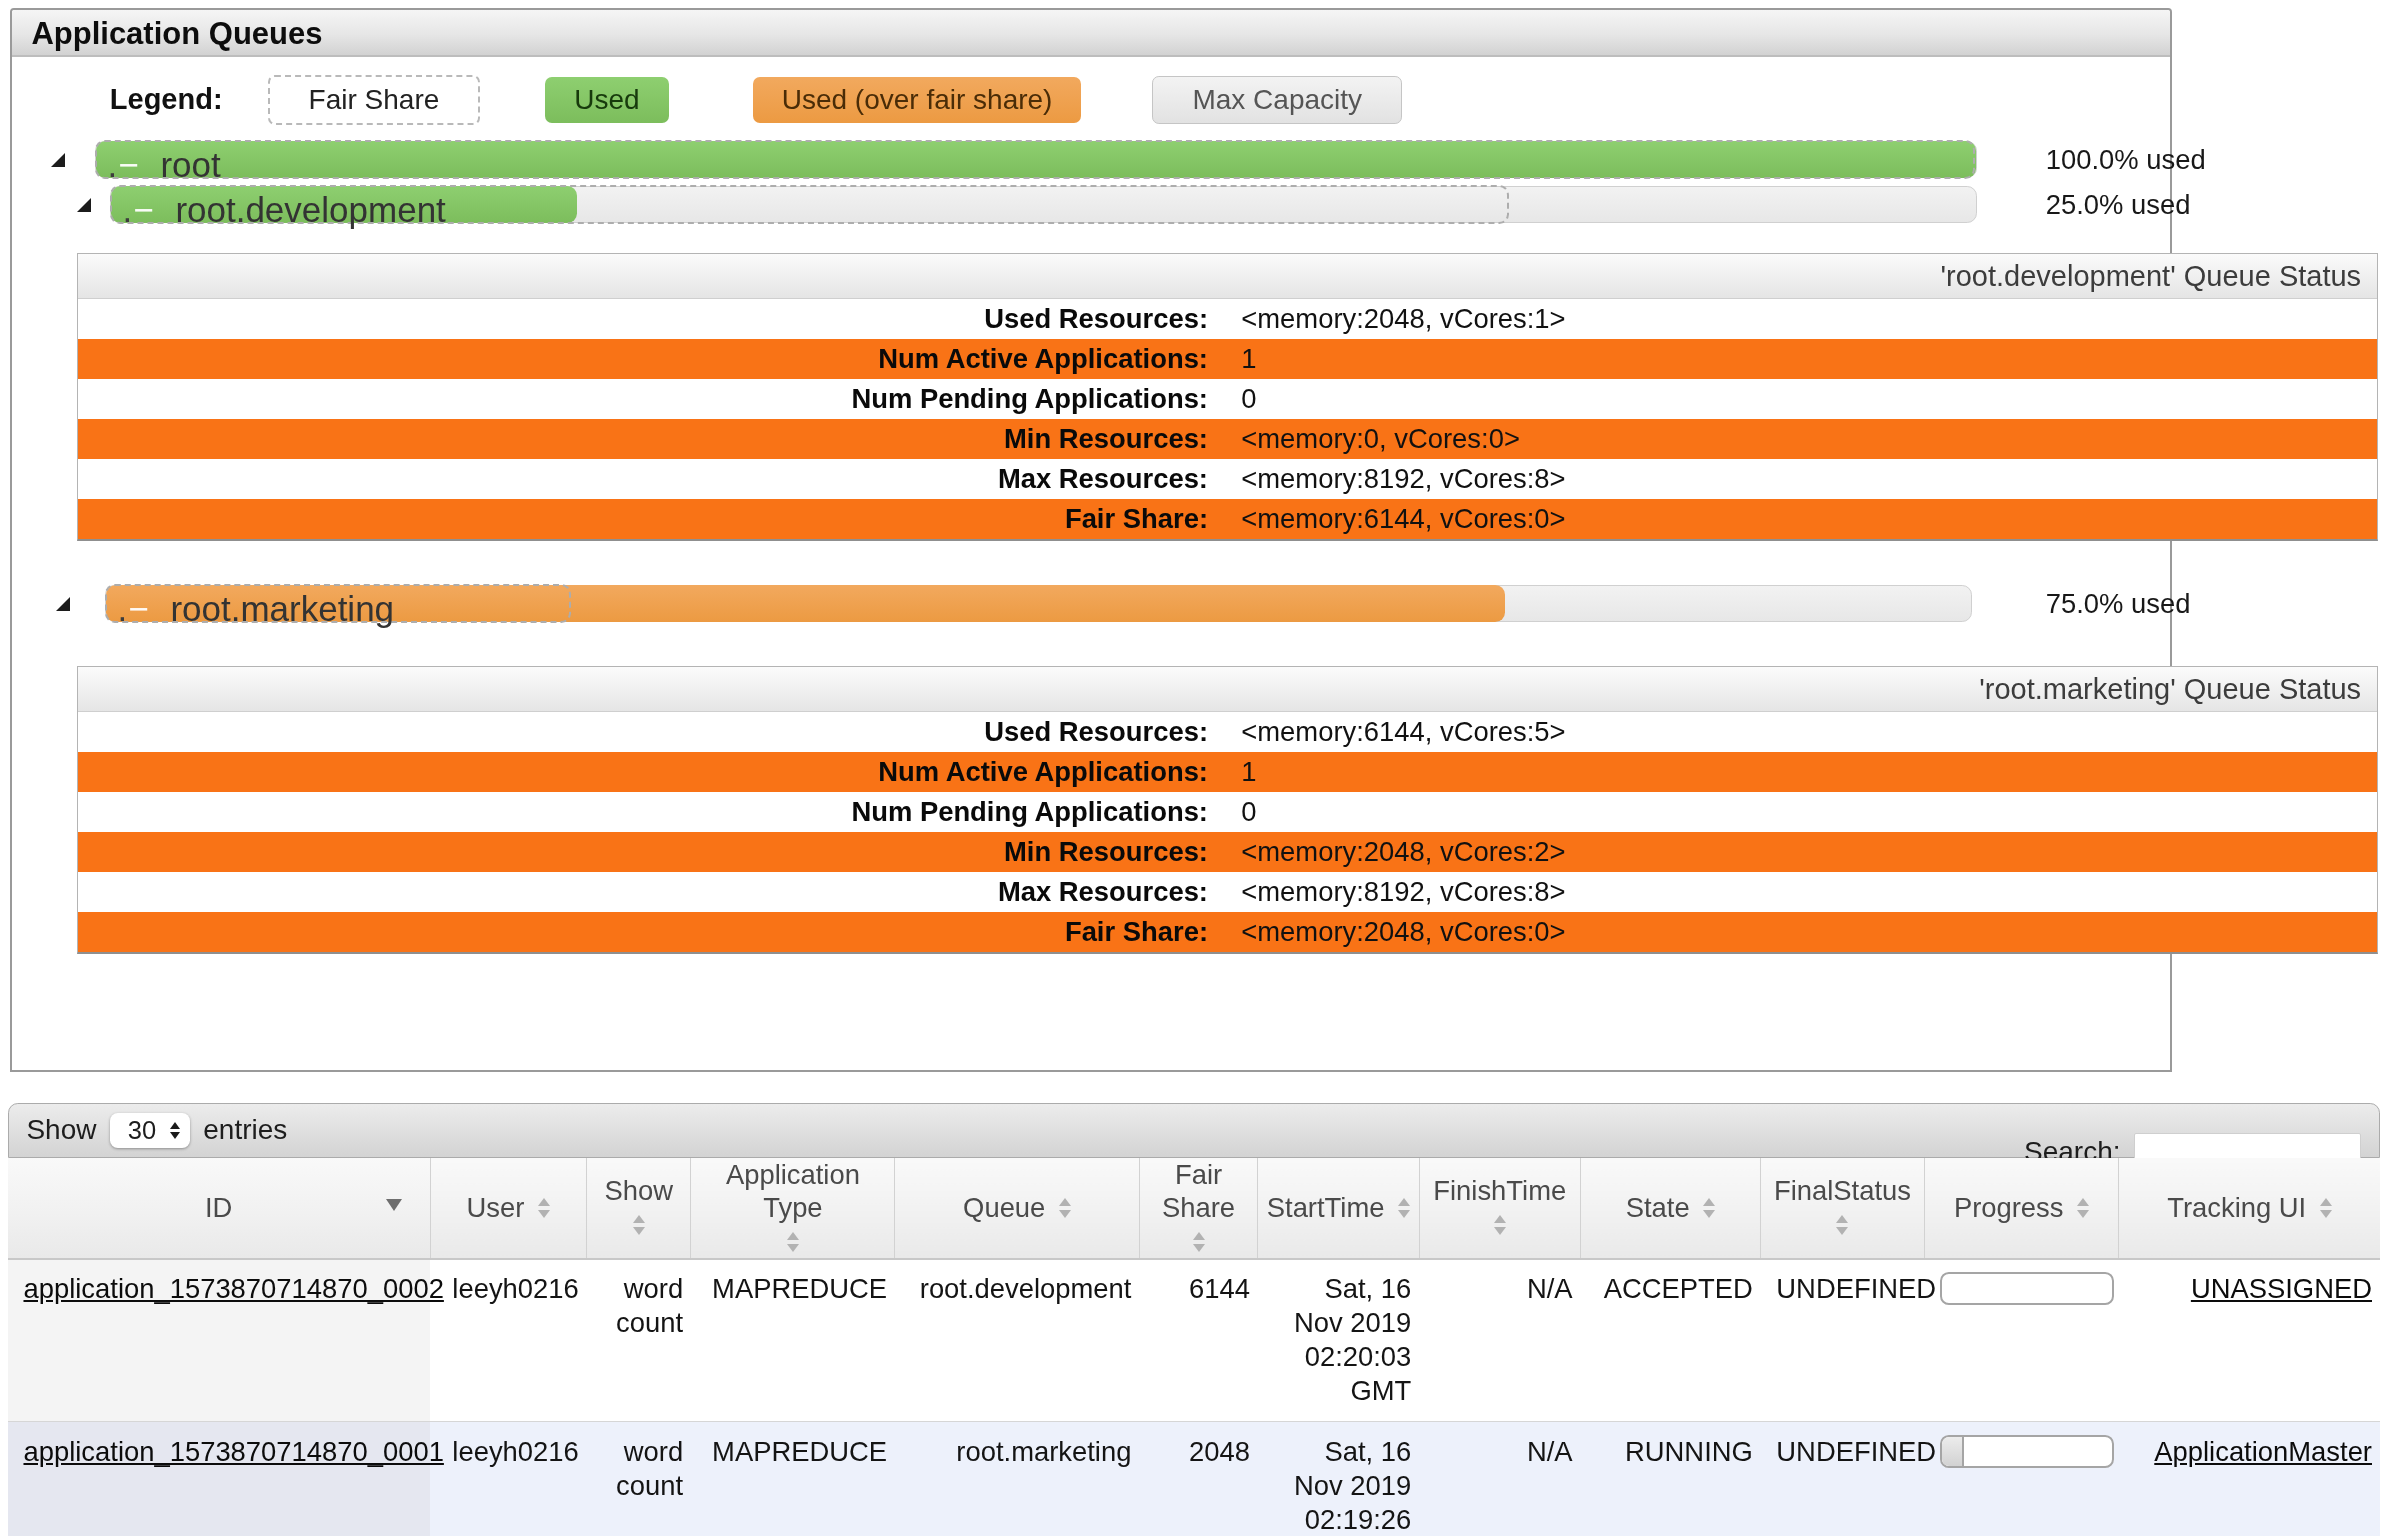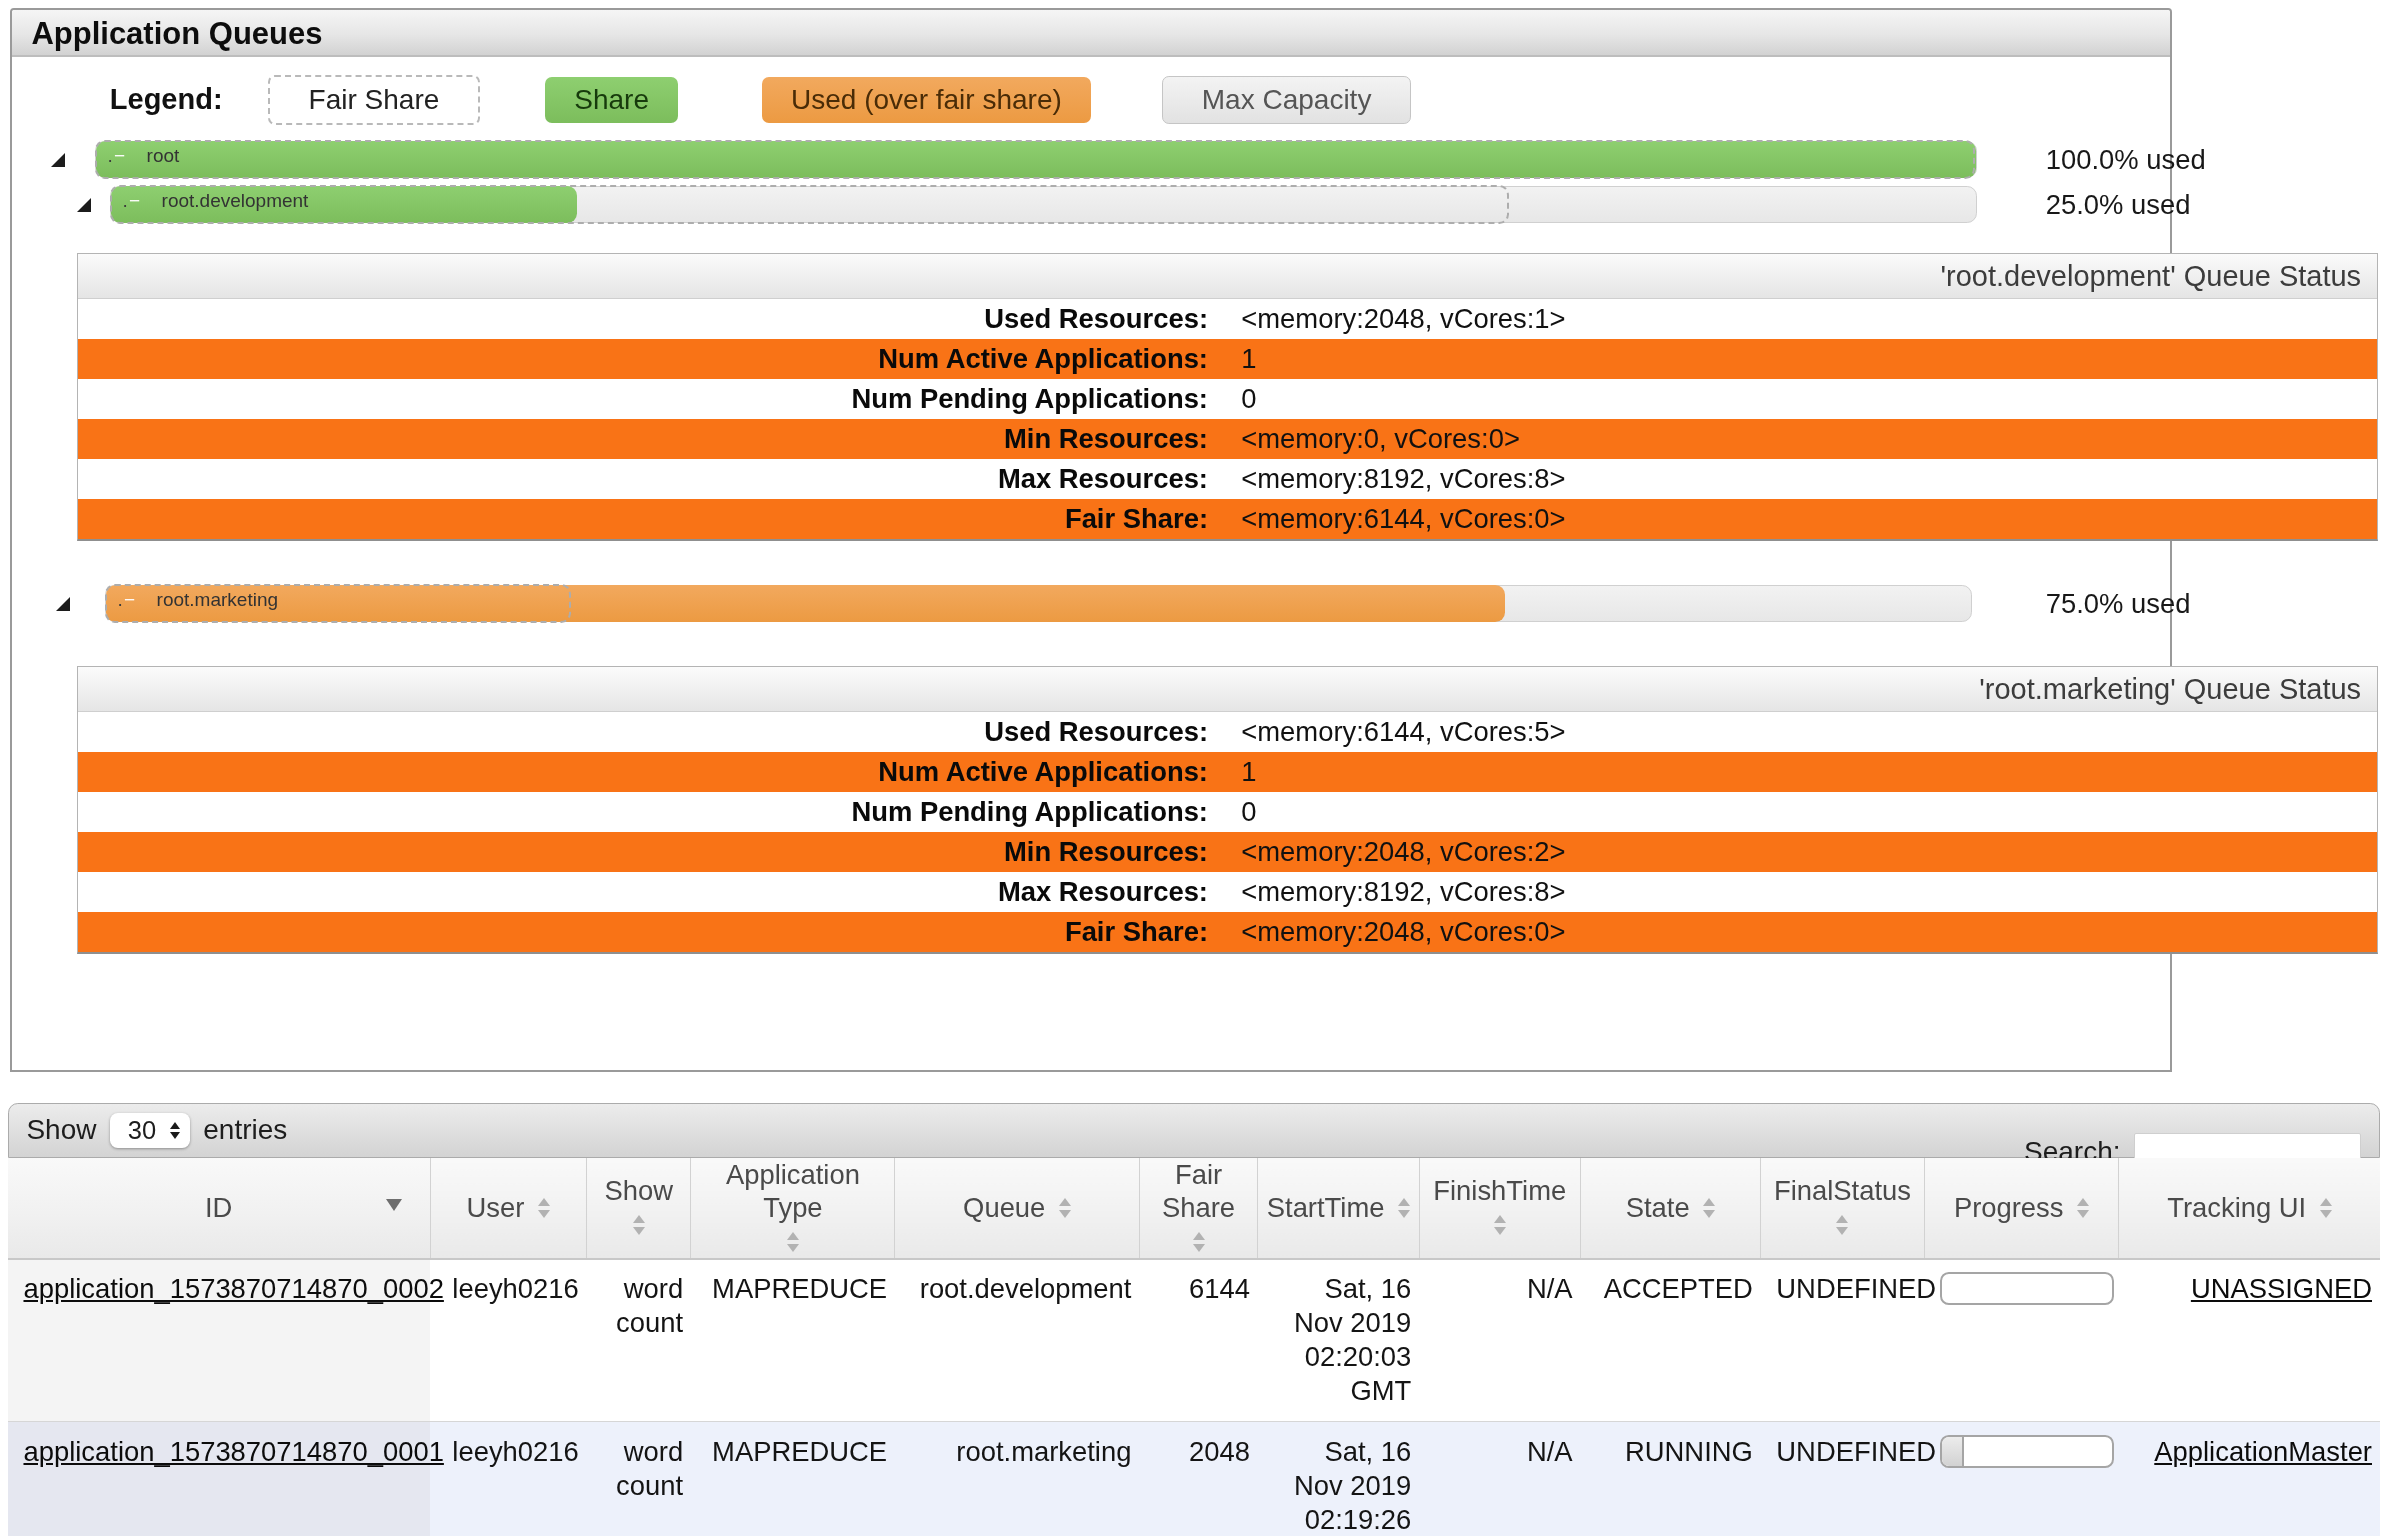--- a/index.html
+++ b/index.html
@@ -31,21 +31,21 @@
     border-top:10.8px solid transparent; border-bottom:10.8px solid transparent; border-left:14.7px solid #1c1c1c; }
   .track { position:absolute; top:3.9px; height:37px; background:linear-gradient(#f2f2f2,#e7e7e7);
     border:1px solid #d0d0d0; border-radius:9.8px; }
   .track.root-track  { left:83px;  width:1882px; }
   .track.child-track { left:98px; width:1867px; }
   .bar-fill { position:absolute; left:0; top:-1px; height:37px; border-radius:9.8px; }
   .fill-green  { background:linear-gradient(#8ecf70,#7cbd5c); }
   .fill-orange { background:linear-gradient(#f2a95e,#ec9a42); }
   .bar-fair { position:absolute; left:-1px; top:-2px; height:39px;
     border:2px dashed #adadad; border-radius:9.8px; pointer-events:none; }
-  .bar-label { position:absolute; left:11.8px; top:2.9px; font-size:19px; color:#333; white-space:nowrap; }
+  .bar-label { position:absolute; left:11.8px; top:2.9px; font-size:35px; color:#333; white-space:nowrap; }
   .bar-label .dot  { color:#3c3c3c; }
   .bar-label .sign { color:rgba(255,255,255,0.95); margin-left:1px; }
   .bar-label .sign-gray { color:#858585; }
   .bar-label .qname { margin-left:21.6px; color:#333; }
   .usage { position:absolute; left:2034px; top:6.9px; font-size:27.4px; color:#181818; white-space:nowrap; }
 
   
   .status { margin:25.5px 0 0 65px; width:2301px;
     border:1px solid #b4b4b4; border-bottom:2.9px solid #8f8f8f; }
   .status-header { height:45px; line-height:45px; text-align:right; padding-right:15.7px;
@@ -106,21 +106,21 @@
 </style>
 </head>
 <body>
 
 <div class="panel">
   <div class="panel-title">Application Queues</div>
 
   <div class="legend">
     <span class="legend-label">Legend:</span>
     <span class="chip chip-fair">Fair Share</span>
-    <span class="chip chip-used">Share</span>
+    <span class="chip chip-used">Used</span>
     <span class="chip chip-over">Used (over fair share)</span>
     <span class="chip chip-max">Max Capacity</span>
   </div>
 
   <div class="queue-row">
     <span class="tri-exp" style="left:39px"></span>
     <div class="track root-track">
       <div class="bar-fill fill-green" style="width: 100%;"></div>
       <div class="bar-fair" style="width: 100%;"></div>
       <div class="bar-label"><span class="dot">.</span><span class="sign">−</span><span class="qname">root</span></div>

